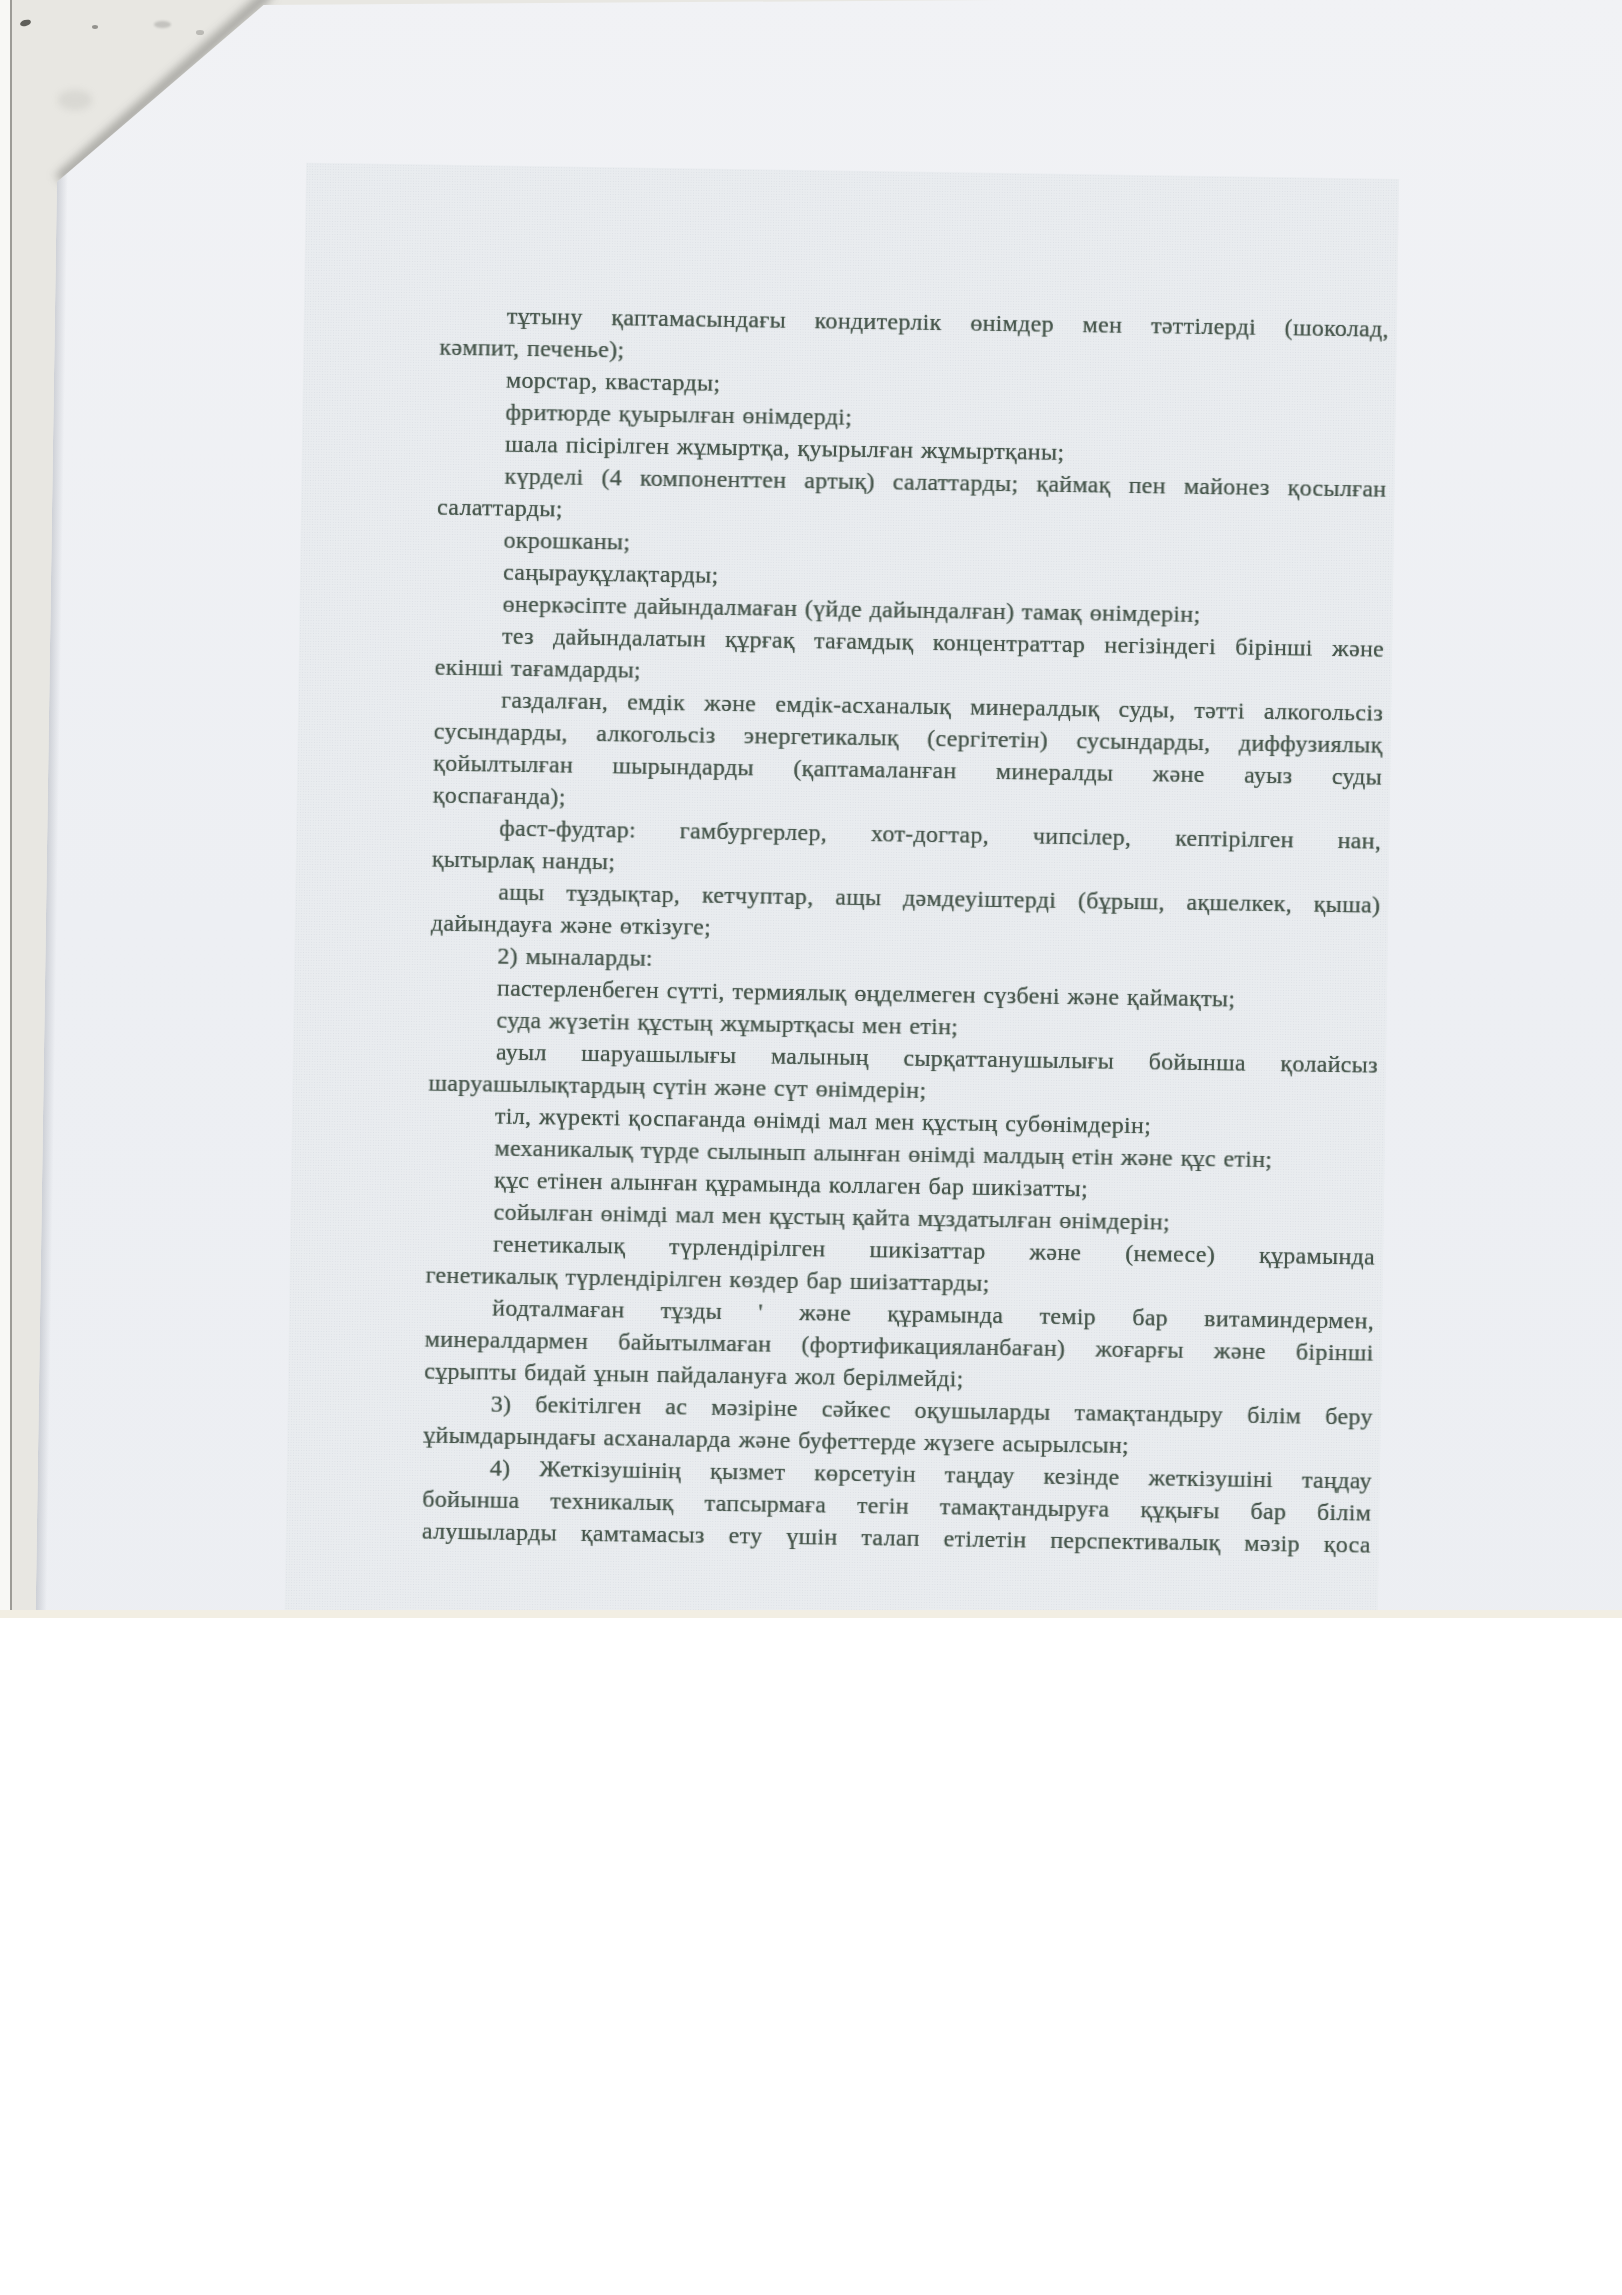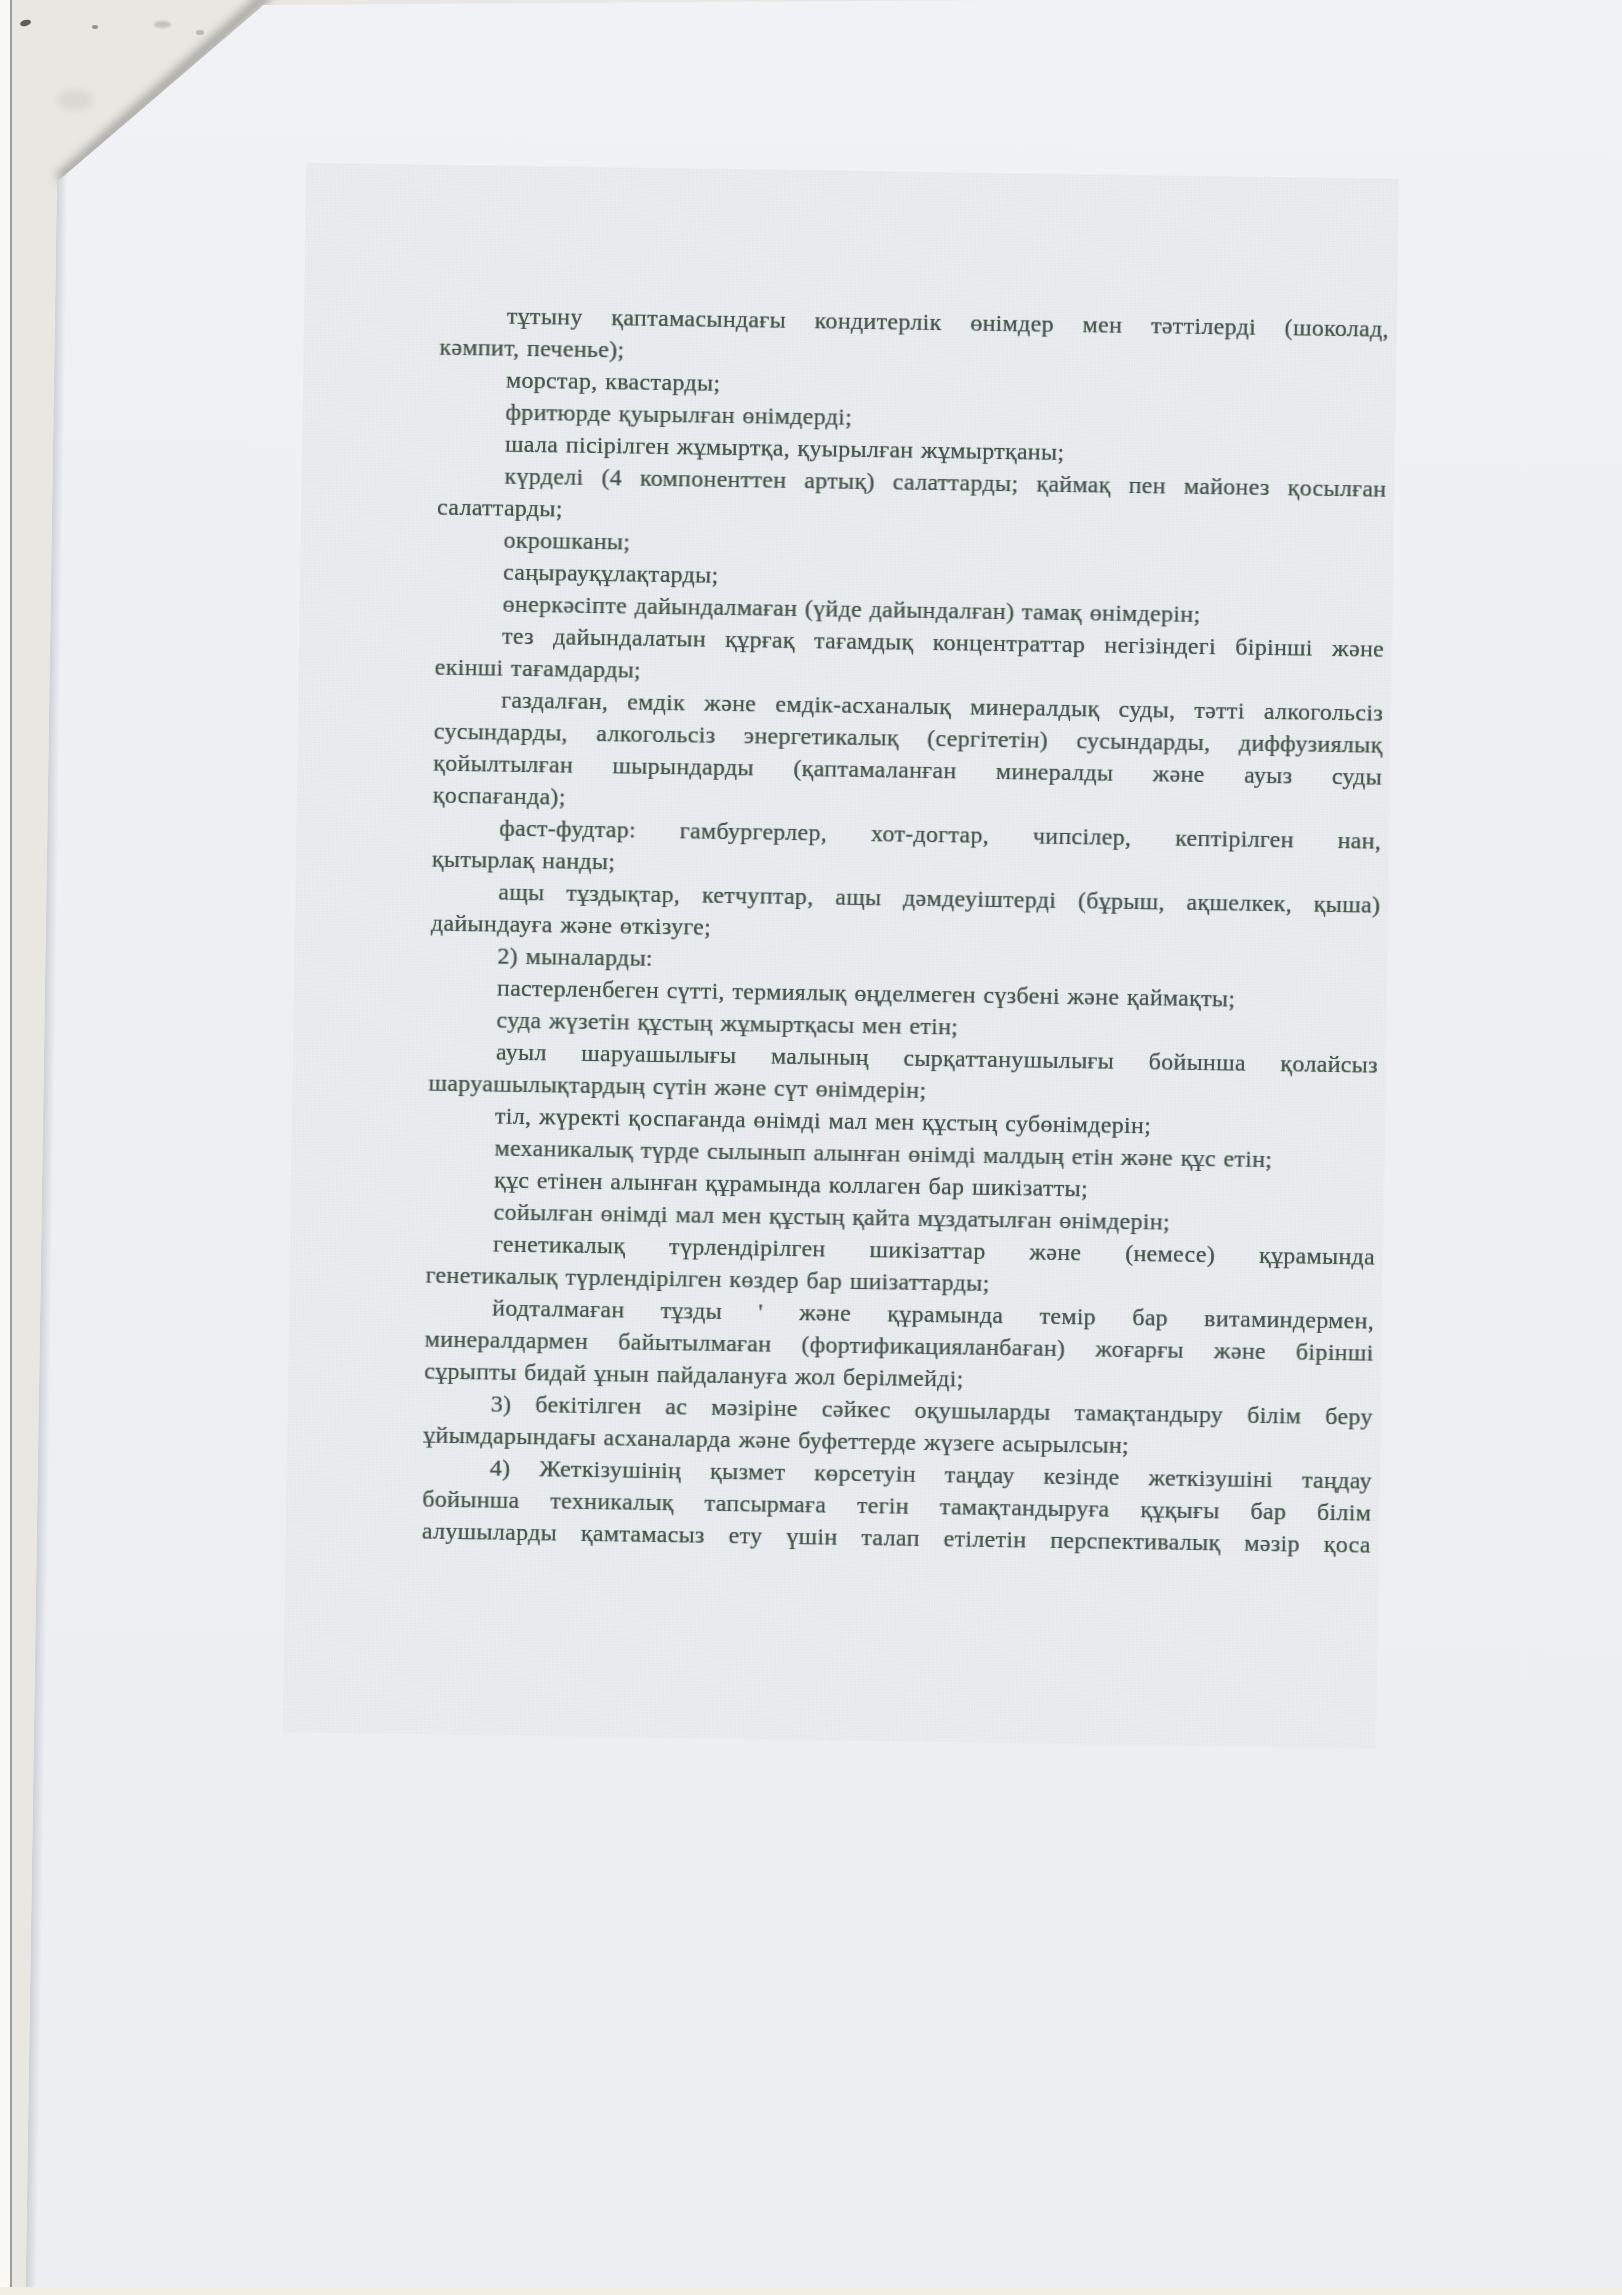--- a/index.html
+++ b/index.html
@@ -7,21 +7,21 @@
     --bg:#e8e7e2;
     --ink:#46554b;
   }
   html,body{margin:0;padding:0;}
   body{
     width:1623px;height:2295px;
     font-family:"Liberation Serif","DejaVu Serif",serif;
     background:#fff;
   }
   .scan{
-    position:relative;width:1623px;height:2295px;overflow:hidden;
+    position:relative;width:1623px;height:1618px;overflow:hidden;
     background:var(--bg);
   }
   
   .edge-white{position:absolute;left:0;top:0;width:9.8px;height:100%;background:#f8f8f5;}
   .edge-line{position:absolute;left:9.8px;top:0;width:2.6px;height:100%;background:#9d9c97;filter:blur(0.7px);}
   
   .corner-shadow{
     position:absolute;left:59px;top:174px;width:281px;height:10.5px;
     background:rgba(100,100,95,0.5);filter:blur(4.6px);
     transform:rotate(-41.6deg);transform-origin:0 50%;

